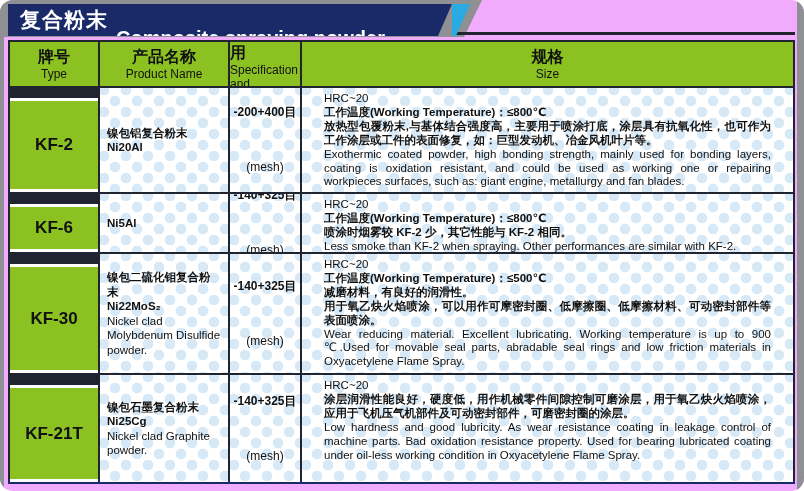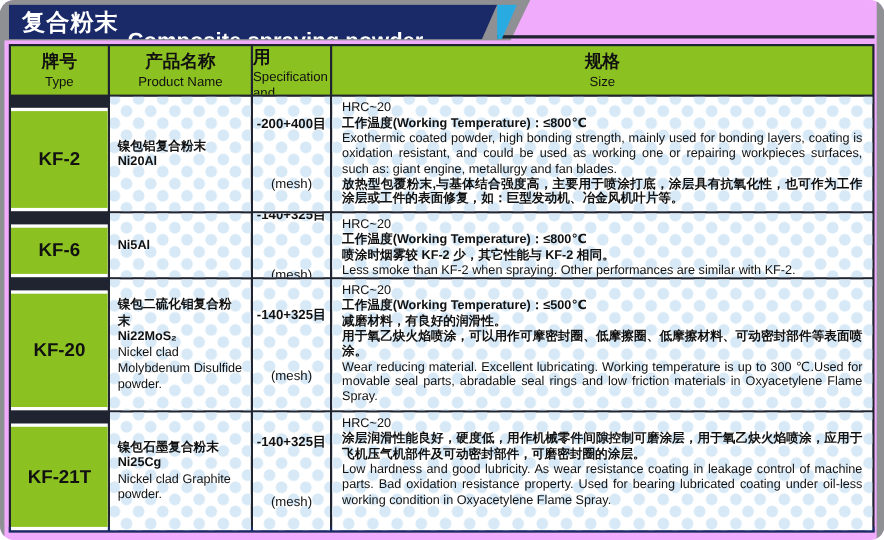--- a/index.html
+++ b/index.html
@@ -40,21 +40,21 @@
 
   .name-cell{display:flex;flex-direction:column;justify-content:center;padding:4px 7px;
              font-size:11.5px;line-height:14.5px;}
   .name-cell .zh{font-weight:bold;}
   .name-cell .formula{font-weight:bold;}
 
   .size-cell{display:flex;flex-direction:column;align-items:center;justify-content:center;
              font-size:12px;line-height:15px;text-align:center;gap:40px;}
   .size-cell .val{font-weight:bold;}
 
-  .spec-cell{padding:4px 9px;font-size:11.5px;line-height:13.9px;text-align:justify;}
+  .spec-cell{padding:4px 22px;font-size:11.5px;line-height:13.9px;text-align:justify;}
   .spec-cell .line{min-height:13.9px;}
   .spec-cell .cjk{font-weight:600;}
 </style>
 </head>
 <body>
 
 <div class="canvas">
 
   <div class="title-frame"></div>
   <div class="top-rule"></div>
@@ -93,59 +93,59 @@
       <div class="zh">镍包铝复合粉末</div>
       <div class="formula">Ni20Al</div>
     </div>
     <div class="cell dots size-cell">
       <div class="val">-200+400目</div>
       <div class="unit">(mesh)</div>
     </div>
     <div class="cell dots spec-cell">
       <div class="line">HRC~20</div>
       <div class="line cjk">工作温度(Working Temperature)：≤800℃</div>
+      <div class="line cjk">放热型包覆粉末,与基体结合强度高，主要用于喷涂打底，涂层具有抗氧化性，也可作为工作涂层或工件的表面修复，如：巨型发动机、冶金风机叶片等。</div>
       <div class="line">Exothermic coated powder, high bonding strength, mainly used for bonding layers, coating is oxidation resistant, and could be used as working one or repairing workpieces surfaces, such as: giant engine, metallurgy and fan blades.</div>
-      <div class="line cjk">放热型包覆粉末,与基体结合强度高，主要用于喷涂打底，涂层具有抗氧化性，也可作为工作涂层或工件的表面修复，如：巨型发动机、冶金风机叶片等。</div>
     </div>
 
     <div class="cell type-cell">
       <div class="type-chip">KF-6</div>
     </div>
     <div class="cell dots name-cell">
       <div class="formula">Ni5Al</div>
     </div>
     <div class="cell dots size-cell">
       <div class="val">-140+325目</div>
       <div class="unit">(mesh)</div>
     </div>
     <div class="cell dots spec-cell">
       <div class="line">HRC~20</div>
       <div class="line cjk">工作温度(Working Temperature)：≤800℃</div>
       <div class="line cjk">喷涂时烟雾较 KF-2 少，其它性能与 KF-2 相同。</div>
       <div class="line">Less smoke than KF-2 when spraying. Other performances are similar with KF-2.</div>
     </div>
 
     <div class="cell type-cell">
-      <div class="type-chip">KF-20</div>
+      <div class="type-chip">KF-30</div>
     </div>
     <div class="cell dots name-cell">
       <div class="zh">镍包二硫化钼复合粉末</div>
       <div class="formula">Ni22MoS₂</div>
       <div class="en">Nickel clad Molybdenum Disulfide powder.</div>
     </div>
     <div class="cell dots size-cell">
       <div class="val">-140+325目</div>
       <div class="unit">(mesh)</div>
     </div>
     <div class="cell dots spec-cell">
       <div class="line">HRC~20</div>
       <div class="line cjk">工作温度(Working Temperature)：≤500℃</div>
       <div class="line cjk">减磨材料，有良好的润滑性。</div>
       <div class="line cjk">用于氧乙炔火焰喷涂，可以用作可摩密封圈、低摩擦圈、低摩擦材料、可动密封部件等表面喷涂。</div>
-      <div class="line">Wear reducing material. Excellent lubricating. Working temperature is up to 300 ℃.Used for movable seal parts, abradable seal rings and low friction materials in Oxyacetylene Flame Spray.</div>
+      <div class="line">Wear reducing material. Excellent lubricating. Working temperature is up to 900 ℃.Used for movable seal parts, abradable seal rings and low friction materials in Oxyacetylene Flame Spray.</div>
     </div>
 
     <div class="cell type-cell">
       <div class="type-chip">KF-21T</div>
     </div>
     <div class="cell dots name-cell">
       <div class="zh">镍包石墨复合粉末</div>
       <div class="formula">Ni25Cg</div>
       <div class="en">Nickel clad Graphite powder.</div>
     </div>

